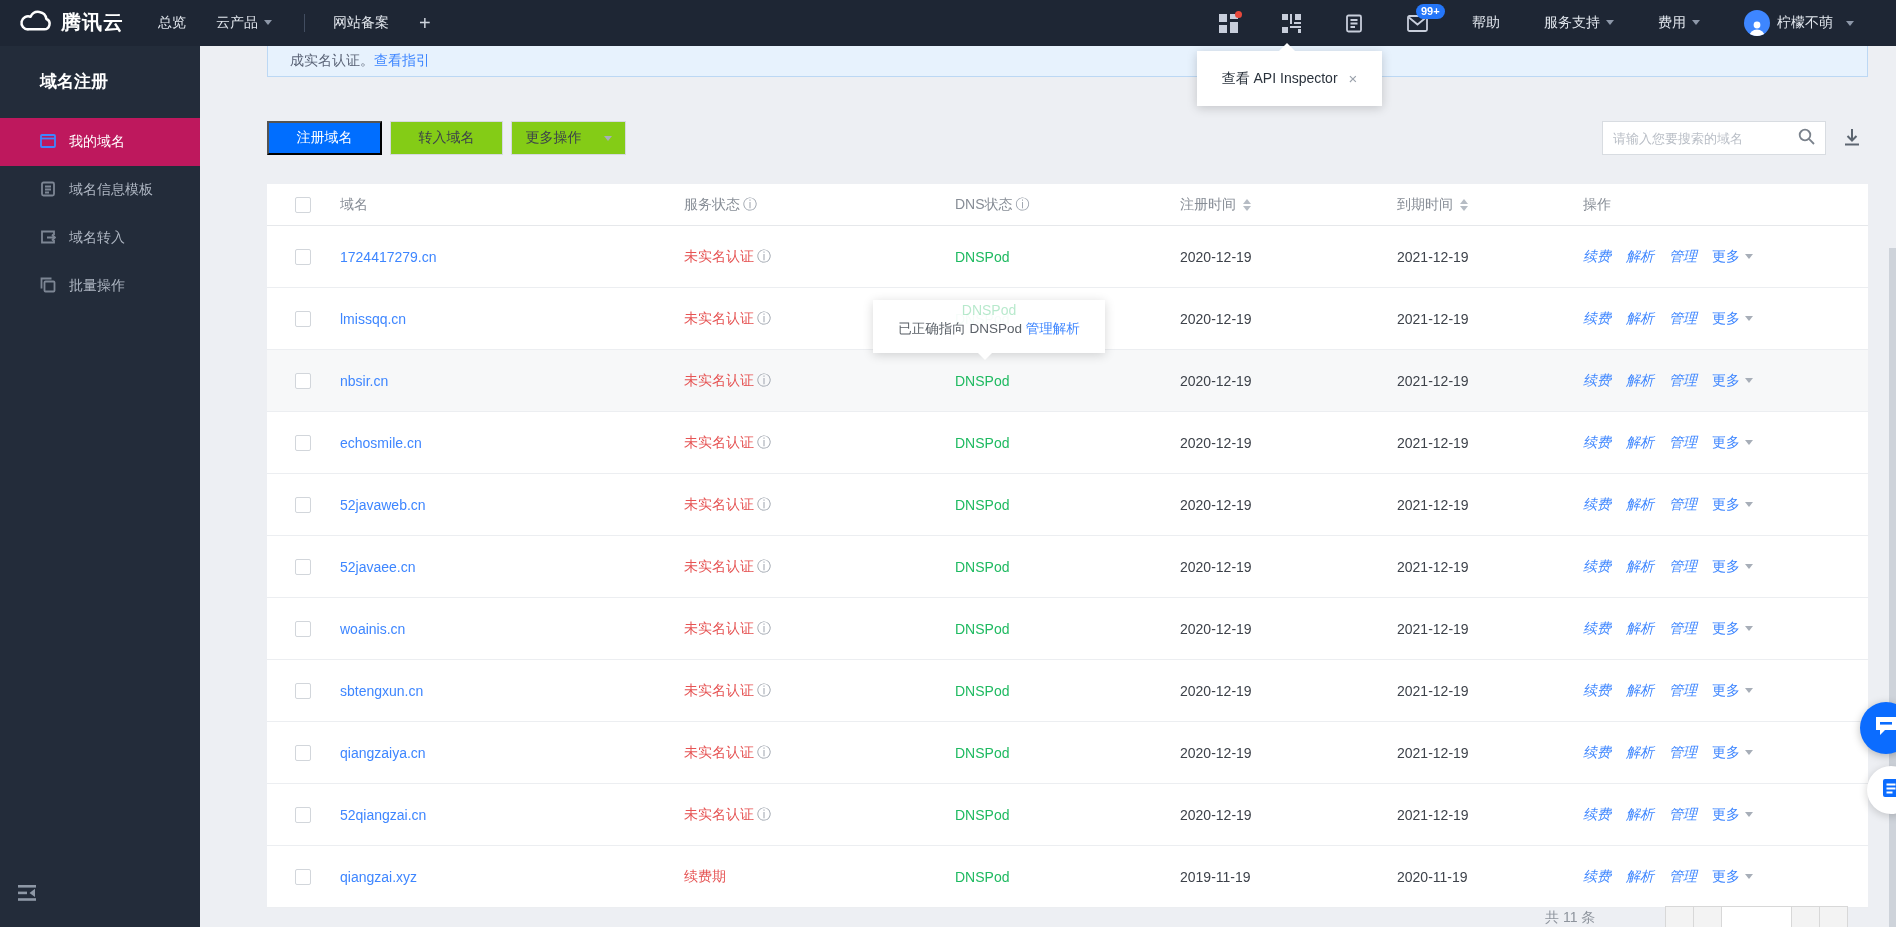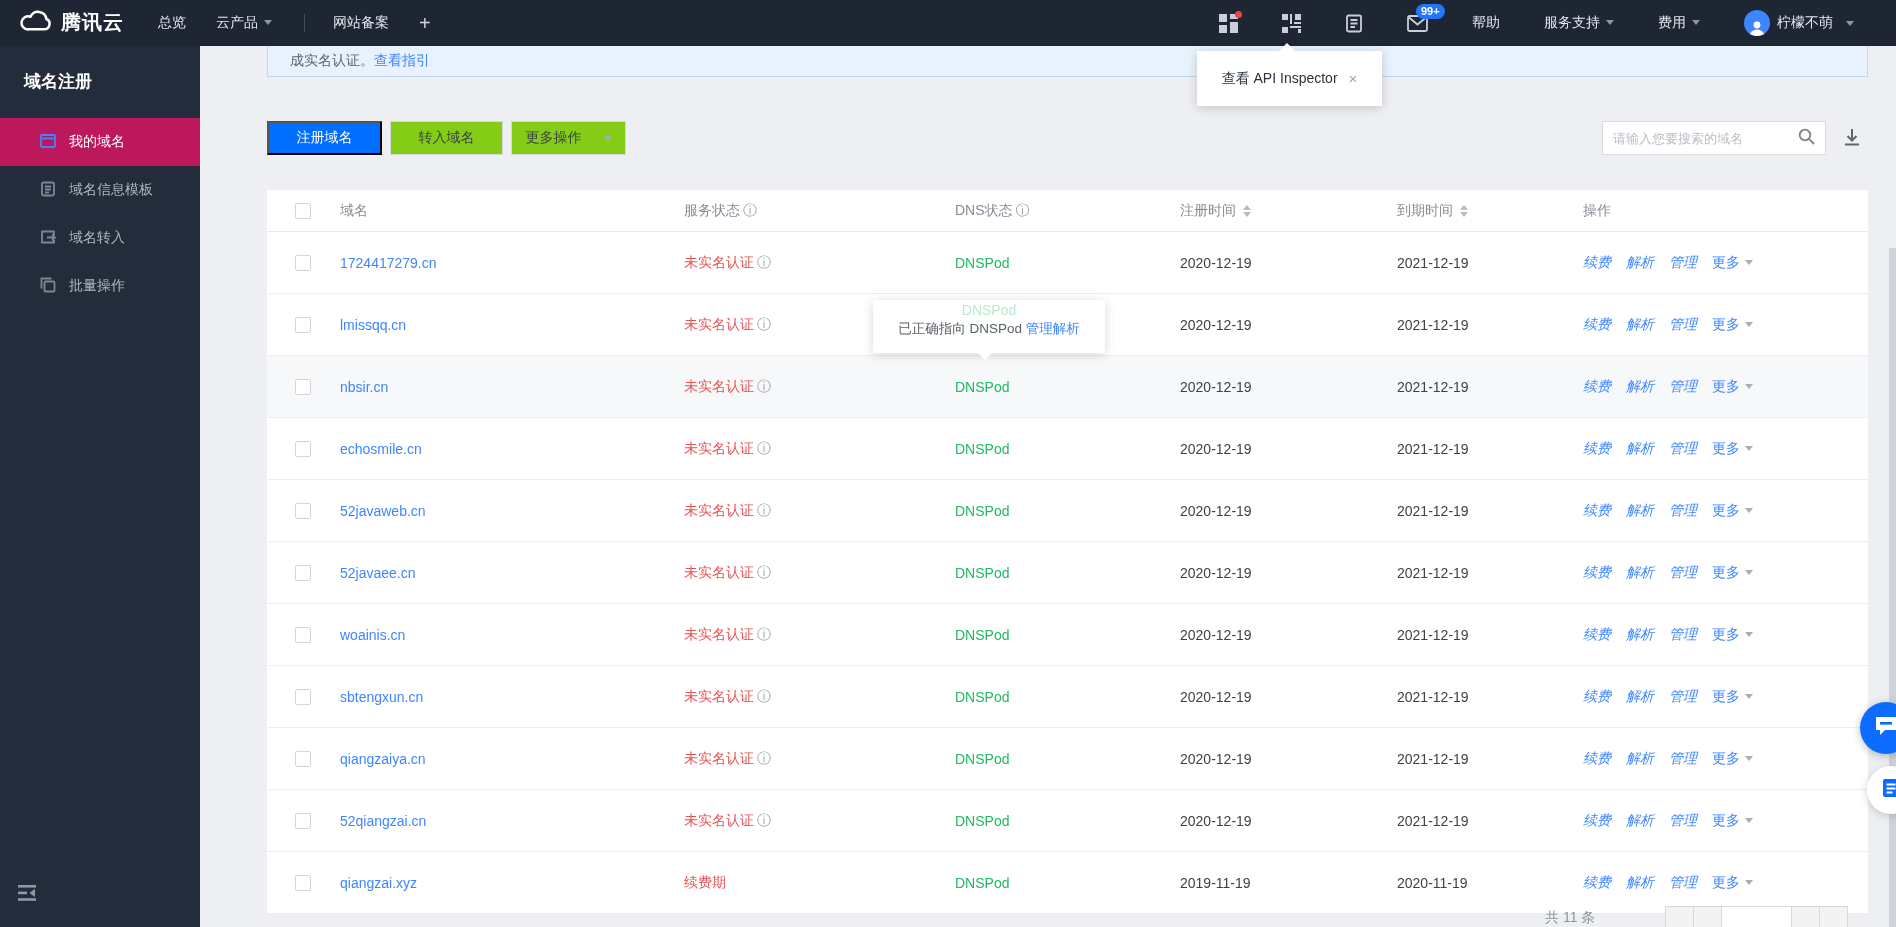--- a/index.html
+++ b/index.html
@@ -18,21 +18,21 @@
   .nav-plus { font-size:20px; color:#cfd5de; margin-right:20px; cursor:pointer; }
   .nav-right { margin-left:auto; display:flex; align-items:center; gap:44px; padding-right:42px; }
   .icon-btn { position:relative; display:flex; align-items:center; cursor:pointer; }
   .red-dot { position:absolute; top:-3px; right:-4px; width:7px; height:7px; border-radius:50%; background:#e8483b; }
   .badge { position:absolute; top:-11px; left:9px; background:#2476f9; color:#fff; font-size:11px; line-height:15px; border-radius:9px; padding:0 5px; font-weight:bold; }
   .avatar { width:26px; height:26px; border-radius:50%; background:#3e86ff; display:flex; align-items:flex-end; justify-content:center; overflow:hidden; }
   .nav-user { display:flex; align-items:center; gap:7px; cursor:pointer; color:#e2e7ee; font-size:14px; }
 
   
   .sidebar { position:absolute; top:46px; left:0; width:200px; height:881px; background:#232c3a; z-index:40; }
-  .sidebar-title { color:#ffffff; font-size:17px; font-weight:bold; padding:24px 0 0 24px; height:72px; }
+  .sidebar-title { color:#ffffff; font-size:17px; font-weight:bold; padding:24px 0 0 40px; height:72px; }
   .side-item { height:48px; display:flex; align-items:center; padding-left:40px; gap:13px; color:#aeb6c2; font-size:14px; cursor:pointer; }
   .side-item.active { background:#be185d; color:#fff; }
   .sidebar-collapse { position:absolute; left:18px; bottom:22px; cursor:pointer; }
 
   
   .alert { position:absolute; left:267px; top:46px; width:1601px; height:31px; background:#e7f2fd; border:1px solid #bcd8f4; border-top:none; display:flex; align-items:center; padding-left:22px; font-size:14px; color:#5c6578; z-index:10; }
   .alert a { color:#3e86ff; }
 
   
   .btn { position:absolute; top:121px; height:34px; display:flex; align-items:center; justify-content:center; font-size:14px; cursor:pointer; }
@@ -40,21 +40,21 @@
   .btn-plain { background:#84cc16; border:1px solid #d5d9de; color:#3c424a; }
   .btn-transfer { left:390px; width:113px; }
   .btn-more { left:511px; width:115px; gap:16px; }
   .btn-more .caret { border-top-color:#a7aeb8; }
   .search-box { position:absolute; left:1602px; top:121px; width:224px; height:34px; background:#fff; border:1px solid #d8dce1; display:flex; align-items:center; padding:0 10px; gap:8px; }
   .search-box input { border:none; outline:none; flex:1; font-size:13px; color:#333; background:transparent; min-width:0; }
   .search-box input::placeholder { color:#b9bec6; }
   .download-btn { position:absolute; left:1842px; top:127px; cursor:pointer; }
 
   
-  .card { position:absolute; left:267px; top:190px; width:1601px; height:724px; background:#fff; }
+  .card { position:absolute; left:267px; top:184px; width:1601px; height:724px; background:#fff; }
   .cell { position:absolute; top:0; height:100%; display:flex; align-items:center; font-size:14px; white-space:nowrap; }
   .c-check { left:28px; } .c-domain { left:73px; } .c-service { left:417px; } .c-dns { left:688px; }
   .c-reg { left:913px; } .c-exp { left:1130px; } .c-act { left:1316px; }
   .thead { position:relative; height:42px; border-bottom:1px solid #e6e8eb; }
   .thead .cell { color:#878d96; }
   .trow { position:relative; height:62px; border-bottom:1px solid #eceef1; background:#fff; }
   .trow.hl { background:#f7f8f9; }
   .cb { width:16px; height:16px; border:1px solid #d2d6db; border-radius:2px; background:#fff; cursor:pointer; }
   .link-domain { color:#3e86ff; }
   .status-danger { color:#e65454; }

